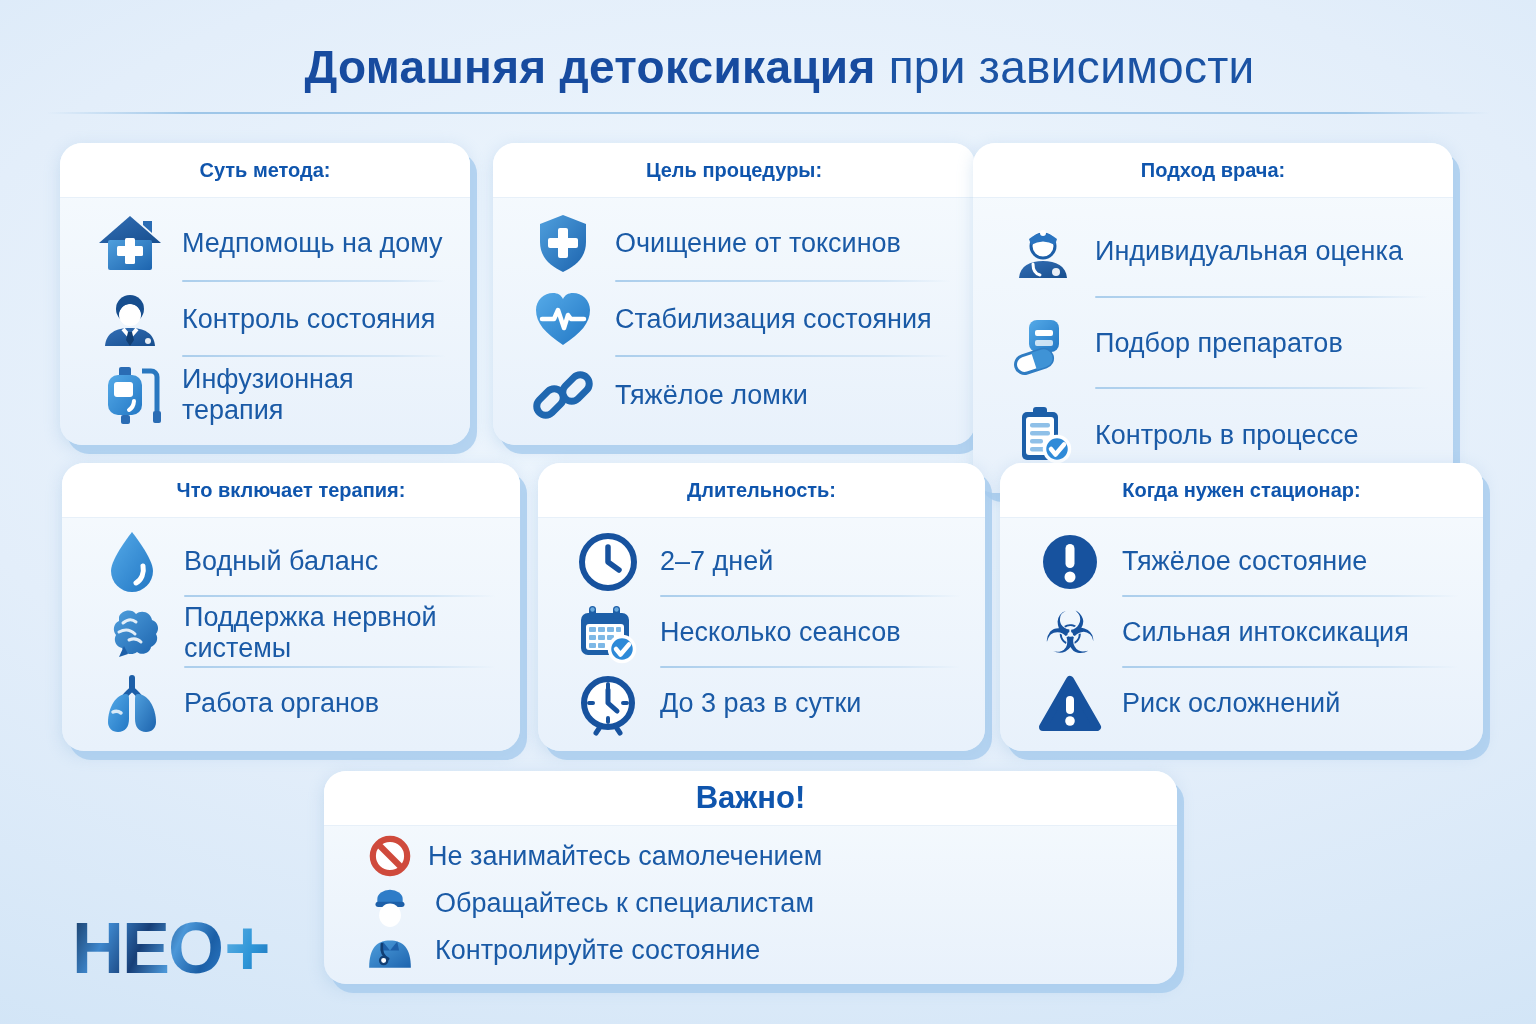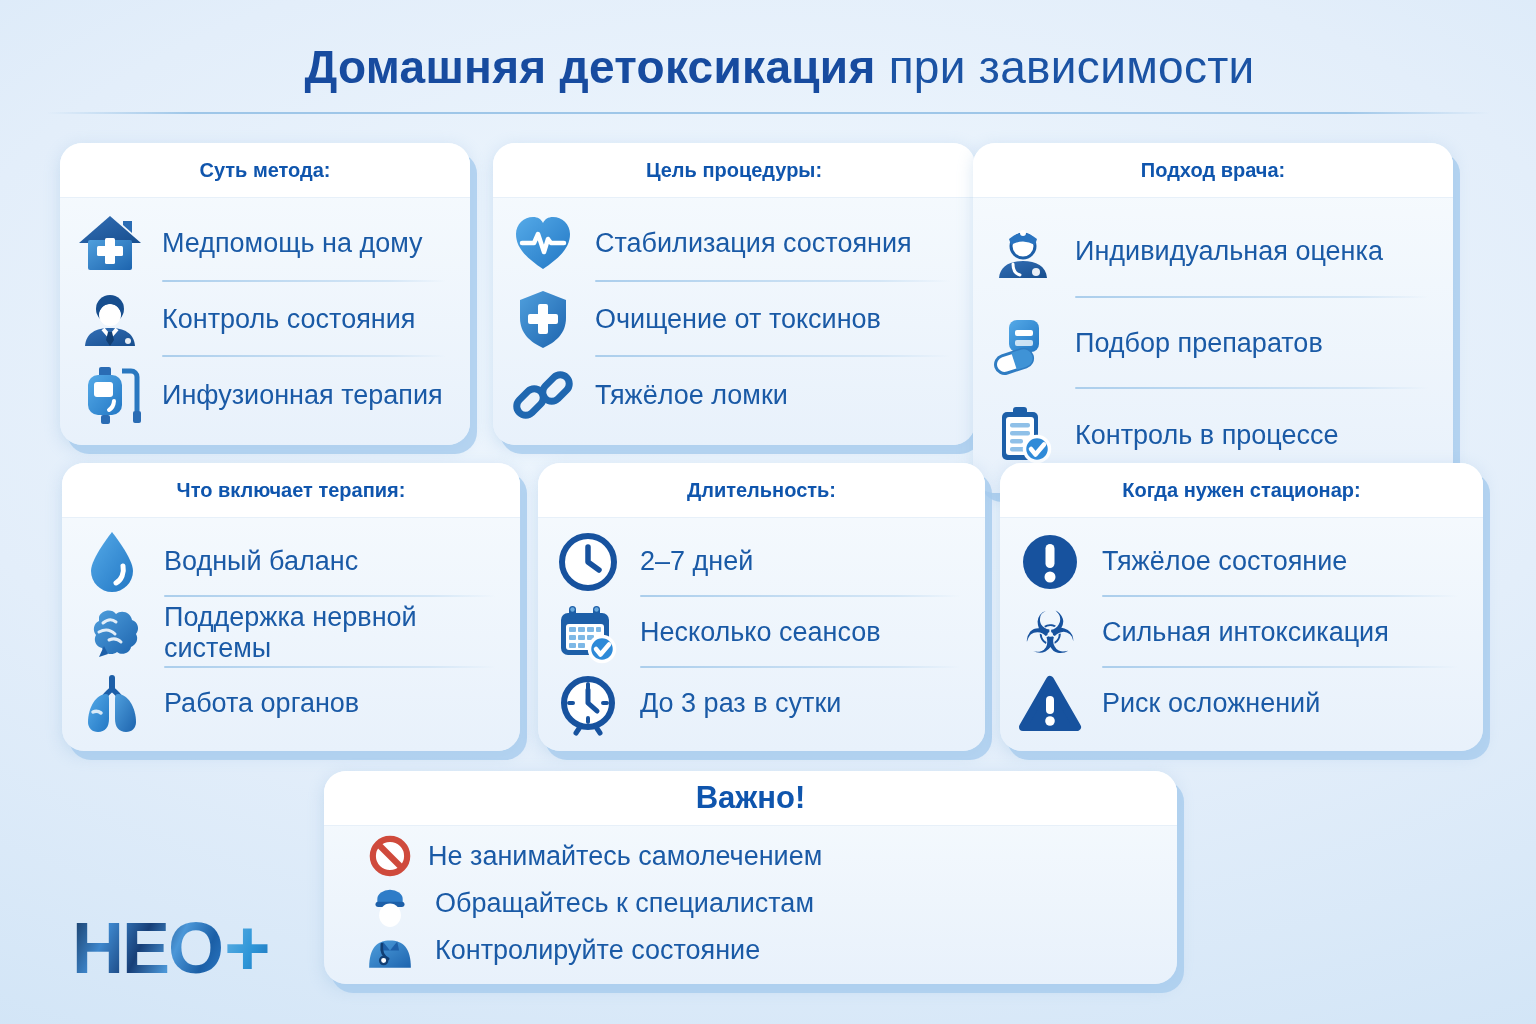--- a/index.html
+++ b/index.html
@@ -25,21 +25,21 @@
     box-shadow:7px 9px 0 rgba(168,204,238,.8), 0 4px 16px rgba(130,175,220,.30);
   }
   .card-header{
     height:54px;background:#ffffff;border-radius:22px 22px 0 0;
     display:flex;align-items:center;justify-content:center;
     font-weight:700;font-size:20px;color:#0f55ad;
     border-bottom:1px solid #e7f0f9;
   }
   .card-body{
     position:absolute;top:55px;bottom:0;left:0;right:0;box-sizing:border-box;
-    display:flex;flex-direction:column;padding:8px 22px 12px 18px;justify-content:space-between;
+    display:flex;flex-direction:column;padding:8px 22px 12px 38px;justify-content:space-between;
   }
   .row{flex:1;display:flex;align-items:center;gap:20px;position:relative;}
   .row:not(:last-child)::after{
     content:"";position:absolute;left:84px;right:2px;bottom:0;height:2px;border-radius:1px;
     background:linear-gradient(90deg,#abceec,#d4e6f6 80%,rgba(212,230,246,0));
   }
   .icon{width:64px;height:64px;flex:0 0 64px;display:flex;align-items:center;justify-content:center;}
   .label{font-size:27px;color:#1a5aa6;}
   .glyph-icon{font-family:"DejaVu Sans",sans-serif;font-size:58px;line-height:64px;color:#17529e;display:block;text-align:center;width:64px;}
   .c1{left:60px;top:143px;width:410px;height:302px;}
@@ -146,35 +146,35 @@
       </div>
     </div>
   </div>
 
   <div class="card c2">
     <div class="card-header">Цель процедуры:</div>
     <div class="card-body">
       <div class="row">
         <span class="icon">
           <svg viewBox="0 0 64 64" width="64" height="64">
-            <path d="M32 57C14 45 5 35 5 22 5 12 13 5 22 5c5 0 8 2 10 6 2-4 5-6 10-6 9 0 17 7 17 17 0 13-9 23-27 35z" fill="url(#gBright)"></path>
-            <polyline points="11,31 23,31 27,22 33,40 37,27 40,31 53,31" stroke="#ffffff" stroke-width="4.5" fill="none" stroke-linejoin="round" stroke-linecap="round"></polyline>
-          </svg>
-        </span>
-        <span class="label">Стабилизация состояния</span>
-      </div>
-      <div class="row">
-        <span class="icon">
-          <svg viewBox="0 0 64 64" width="64" height="64">
             <path d="M32 3 55 12v18c0 15-10 24-23 30C19 54 9 45 9 30V12Z" fill="url(#gMain)"></path>
             <rect x="27" y="16" width="10" height="30" rx="2" fill="#ffffff"></rect>
             <rect x="17" y="26" width="30" height="10" rx="2" fill="#ffffff"></rect>
           </svg>
         </span>
         <span class="label">Очищение от токсинов</span>
+      </div>
+      <div class="row">
+        <span class="icon">
+          <svg viewBox="0 0 64 64" width="64" height="64">
+            <path d="M32 57C14 45 5 35 5 22 5 12 13 5 22 5c5 0 8 2 10 6 2-4 5-6 10-6 9 0 17 7 17 17 0 13-9 23-27 35z" fill="url(#gBright)"></path>
+            <polyline points="11,31 23,31 27,22 33,40 37,27 40,31 53,31" stroke="#ffffff" stroke-width="4.5" fill="none" stroke-linejoin="round" stroke-linecap="round"></polyline>
+          </svg>
+        </span>
+        <span class="label">Стабилизация состояния</span>
       </div>
       <div class="row">
         <span class="icon">
           <svg viewBox="0 0 64 64" width="64" height="64">
             <g stroke="#1f67b0" stroke-width="7" fill="none">
               <rect x="4" y="30" width="30" height="18" rx="9" transform="rotate(-45 19 39)"></rect>
               <rect x="30" y="16" width="30" height="18" rx="9" transform="rotate(-45 45 25)"></rect>
             </g>
           </svg>
         </span>

